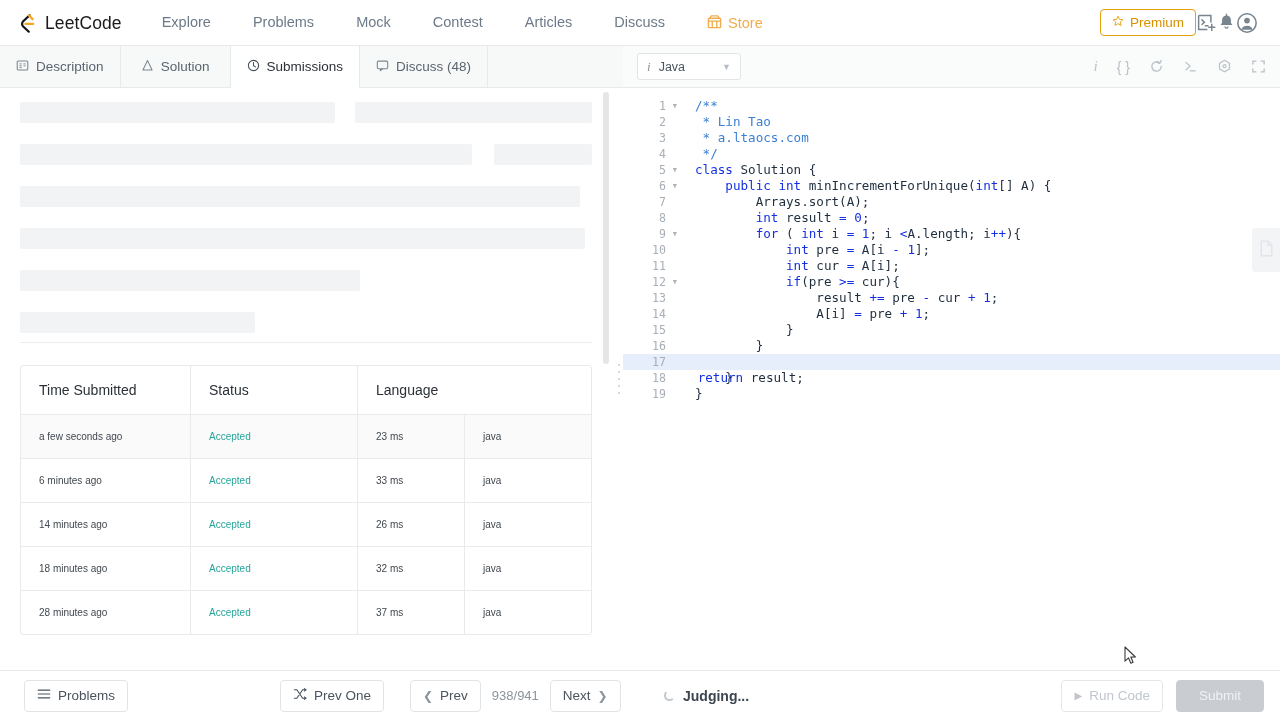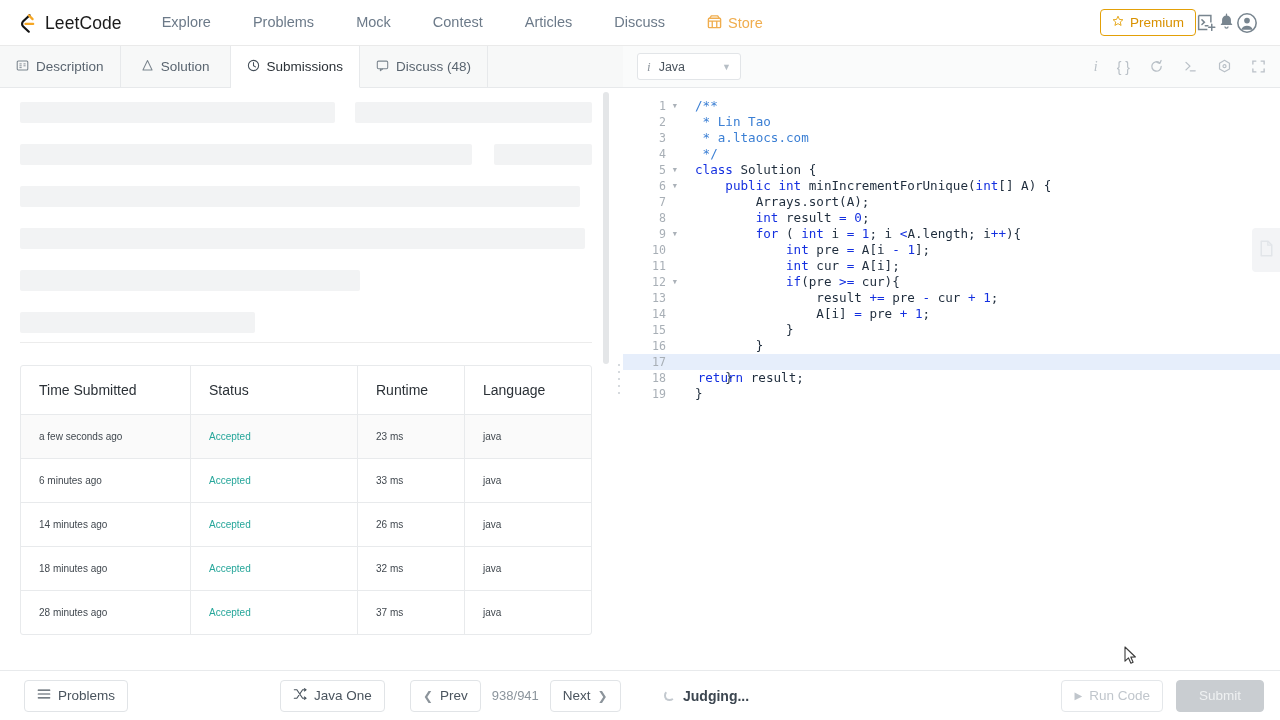--- a/index.html
+++ b/index.html
@@ -318,21 +318,20 @@
       <div class="sk" style="width:565px;"></div>
       <div class="sk" style="width:340px;"></div>
       <div class="sk" style="width:235px;margin-bottom:8px;"></div>
     </div>
     <div class="divider-line"></div>
 
     <div class="sub-table">
       <div class="sub-row head">
         <div class="cell c1">Time Submitted</div>
         <div class="cell c2">Status</div>
-        <div class="cell c3">Runtime</div>
         <div class="cell c4">Language</div>
       </div>
       <div class="sub-row shade">
         <div class="cell c1">a few seconds ago</div>
         <div class="cell c2 status-ok">Accepted</div>
         <div class="cell c3">23 ms</div>
         <div class="cell c4">java</div>
       </div>
       <div class="sub-row">
         <div class="cell c1">6 minutes ago</div>
@@ -476,21 +475,21 @@
     </div>
 
     <div style="position:absolute;left:280px;">
       <div class="btn">
         <span>
           <svg width="14" height="14" viewBox="0 0 16 16">
             <path d="M1.5 3.2 H4.4 L11 12.8 H14.5 M1.5 12.8 H4.4 L11 3.2 H14.5" fill="none" stroke="#4a545e" stroke-width="1.3" stroke-linecap="round"></path>
             <path d="M12.6 1.6 L14.8 3.2 L12.6 4.8 M12.6 11.2 L14.8 12.8 L12.6 14.4" fill="none" stroke="#4a545e" stroke-width="1.3" stroke-linejoin="round"></path>
           </svg>
         </span>
-        <span>Java One</span>
+        <span>Prev One</span>
       </div>
     </div>
 
     <div style="position:absolute;left:410px;display:flex;align-items:center;">
       <div class="btn">
         <span style="color:#8c949b;font-size:12px;">❮</span>
         <span>Prev</span>
       </div>
       <div class="pg-count">938/941</div>
       <div class="btn">

